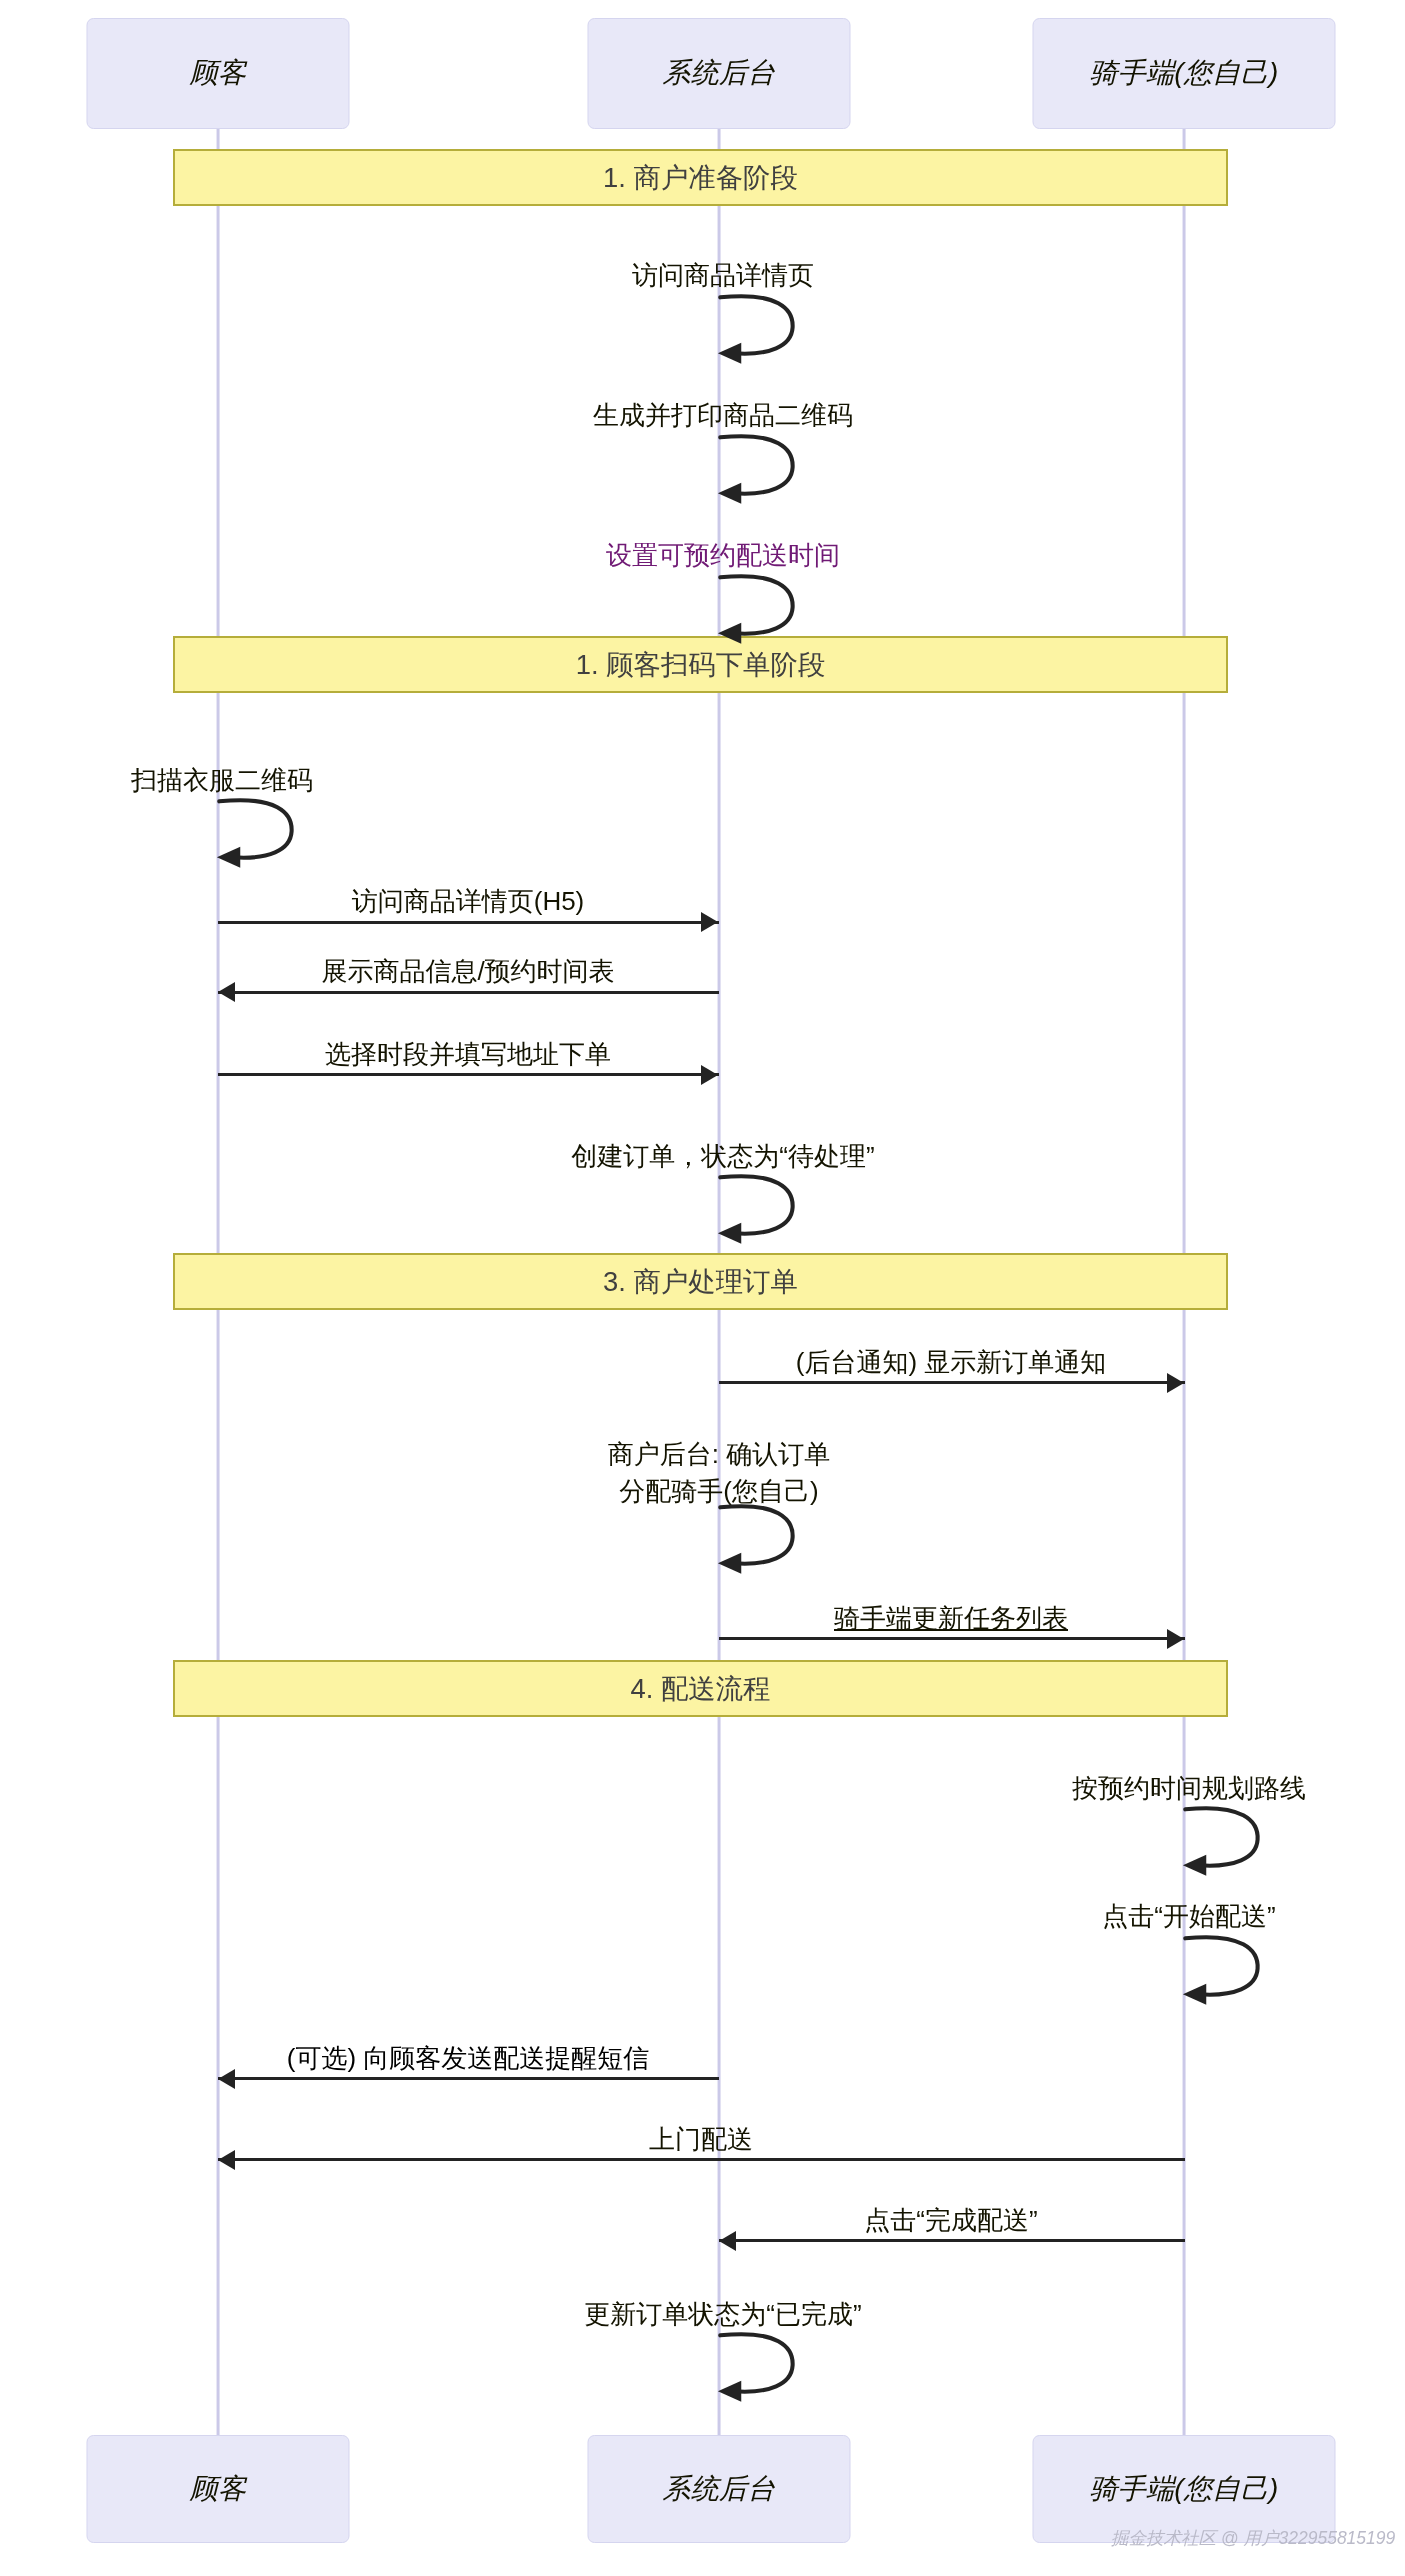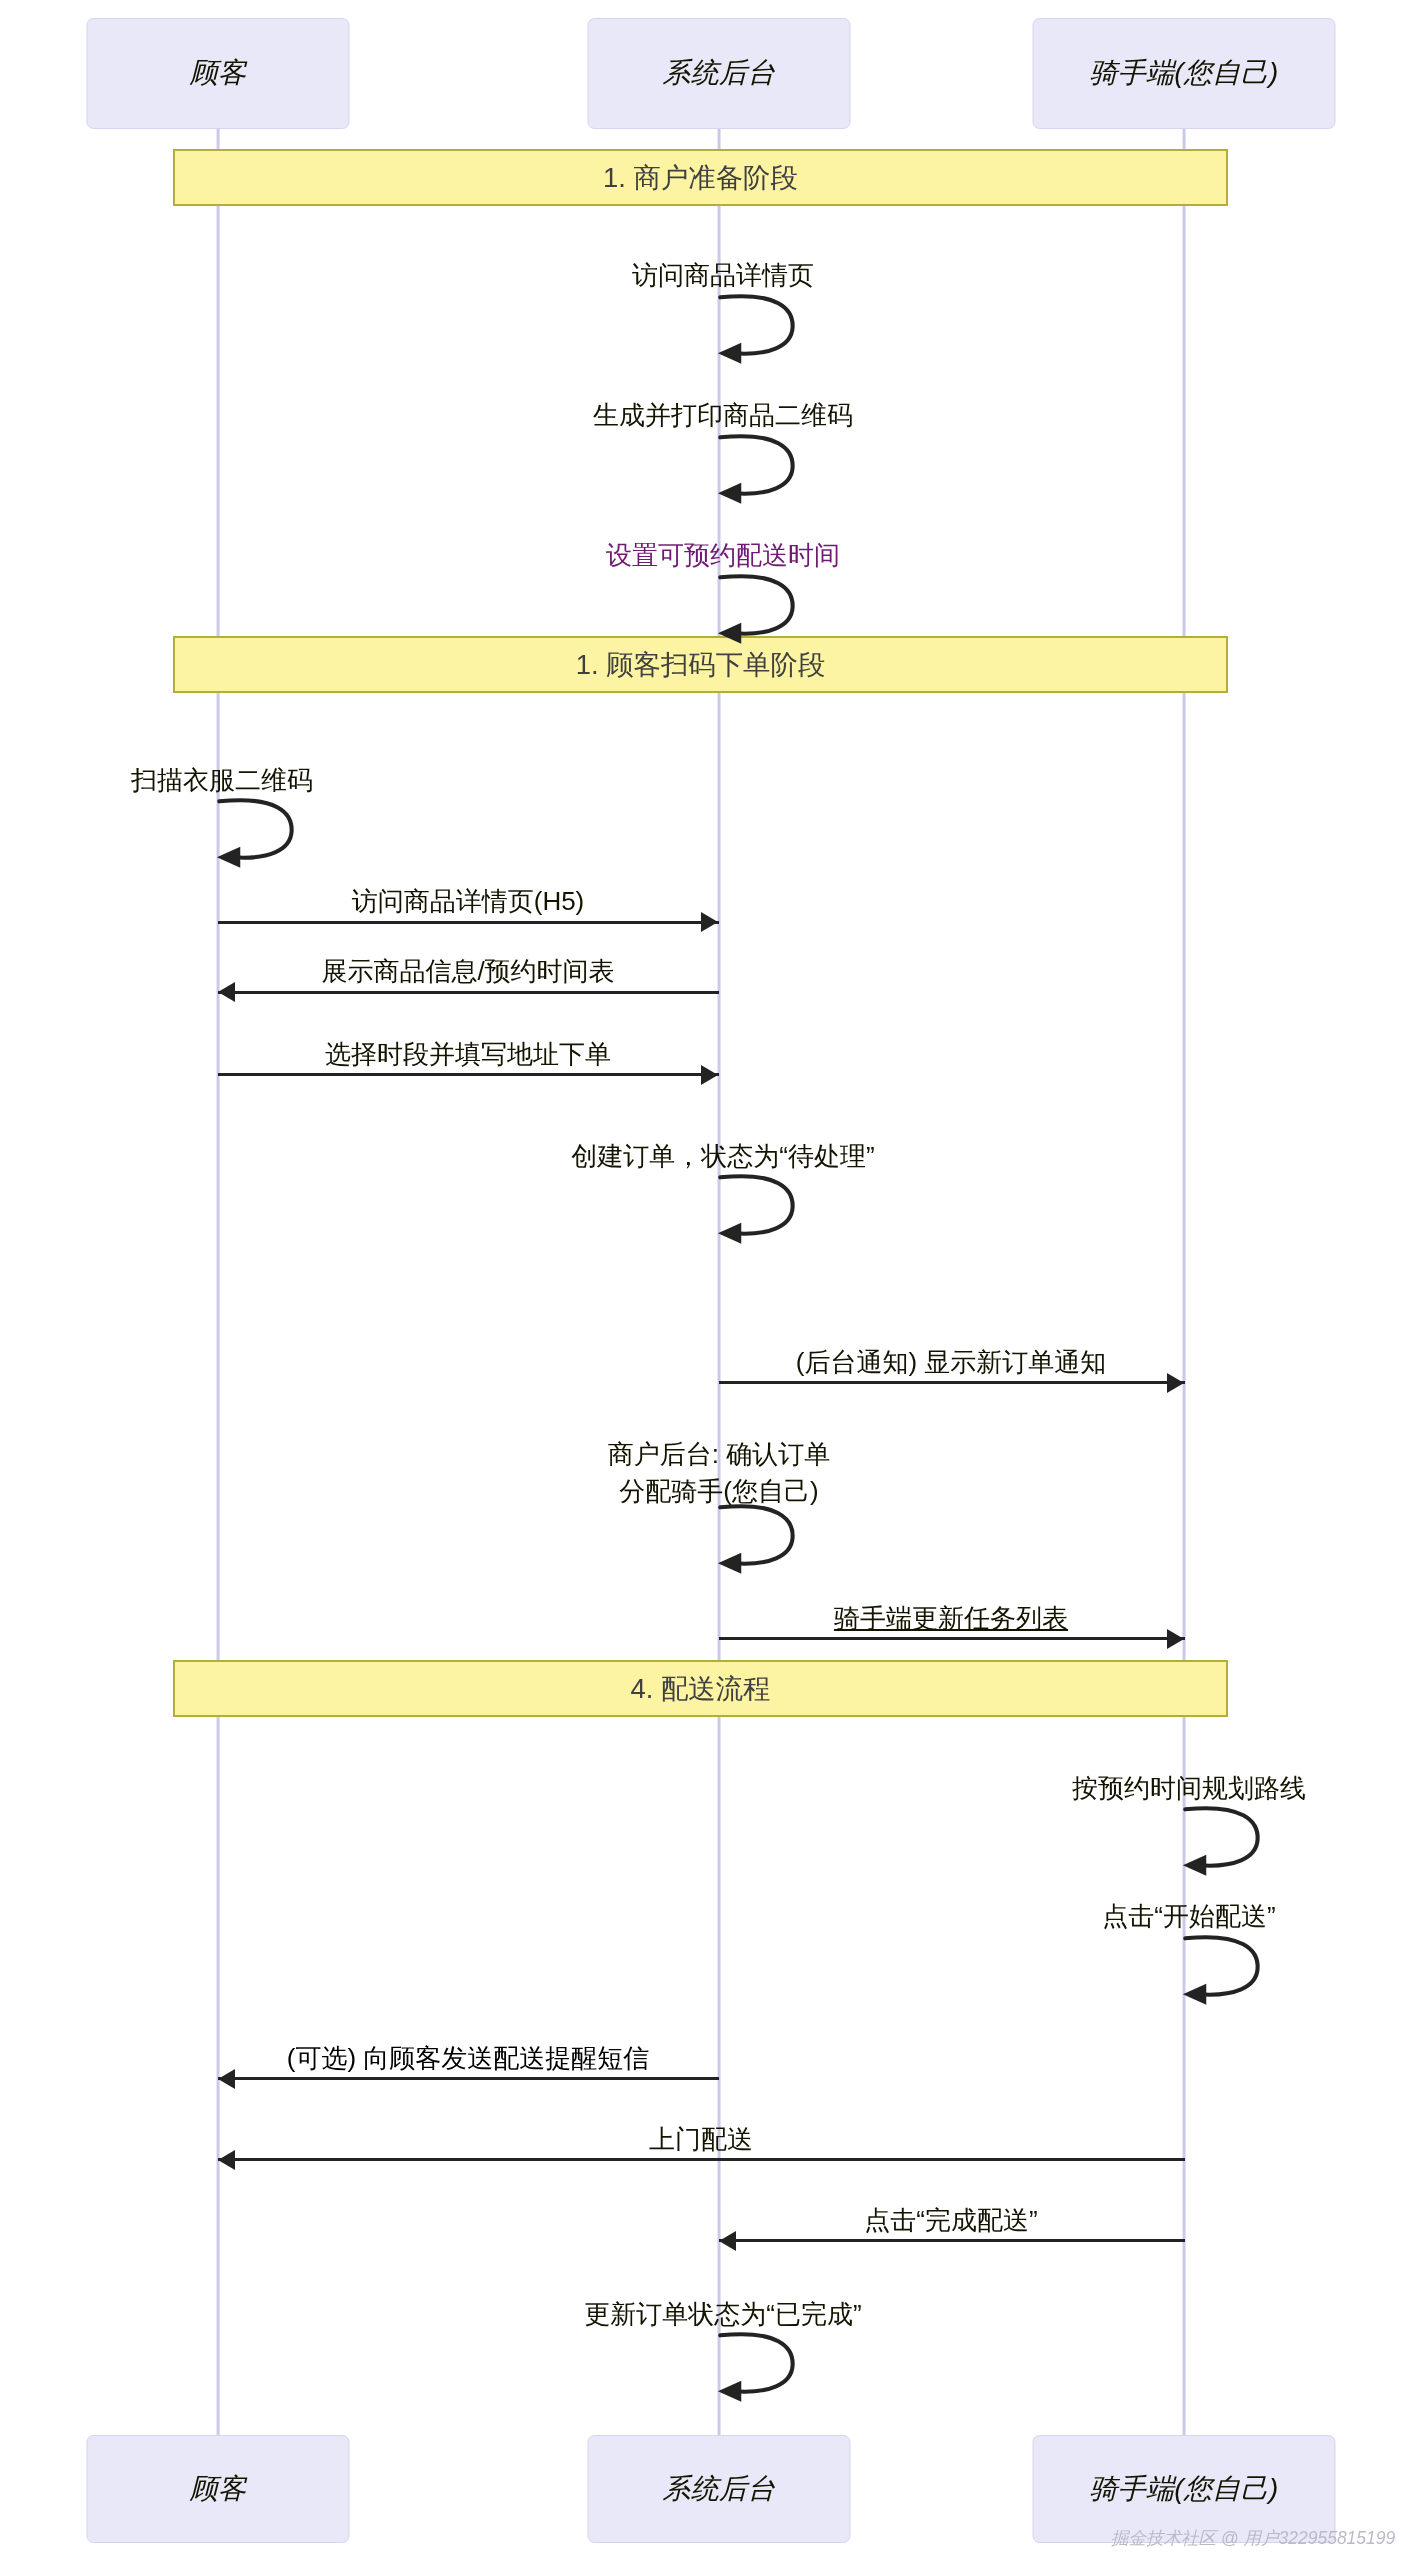--- a/index.html
+++ b/index.html
@@ -131,20 +131,23 @@
     </div>
     <div class="actor-box" style="left: 1184px; top: 2435px; width: 303px; height: 108px; background: rgb(232, 232, 248); border-color: rgb(213, 213, 239);">
       <span>骑手端(您自己)</span>
     </div>
     <div class="section-band" style="left: 173px; top: 149px; width: 1055px; height: 57px; background: rgb(252, 244, 163); border-color: rgb(181, 173, 58);">
       <span>1. 商户准备阶段</span>
     </div>
     <div class="section-band" style="left: 173px; top: 636px; width: 1055px; height: 57px; background: rgb(252, 244, 163); border-color: rgb(181, 173, 58);">
       <span>1. 顾客扫码下单阶段</span>
     </div>
+    <div class="section-band" style="left: 173px; top: 1253px; width: 1055px; height: 57px; background: rgb(252, 244, 163); border-color: rgb(181, 173, 58);">
+      <span>3. 商户处理订单</span>
+    </div>
     <div class="section-band" style="left: 173px; top: 1660px; width: 1055px; height: 57px; background: rgb(252, 244, 163); border-color: rgb(181, 173, 58);">
       <span>4. 配送流程</span>
     </div>
     <div style="position: absolute; left: 0px; top: 0px; width: 100%; height: 0px;">
       <div class="msg-label" style="left: 723px; top: 258px; color: rgb(19, 19, 0);">
         <div>访问商品详情页</div>
       </div>
       <div class="self-loop" style="left: 719px; top: 295px;">
         <svg width="76" height="70" viewBox="0 0 130 120">
           <path d="M 2 4 C 100 -6 128 24 126 56 C 124 88 86 104 26 100" fill="none" stroke="#232323" stroke-width="7" stroke-linecap="round"></path>

